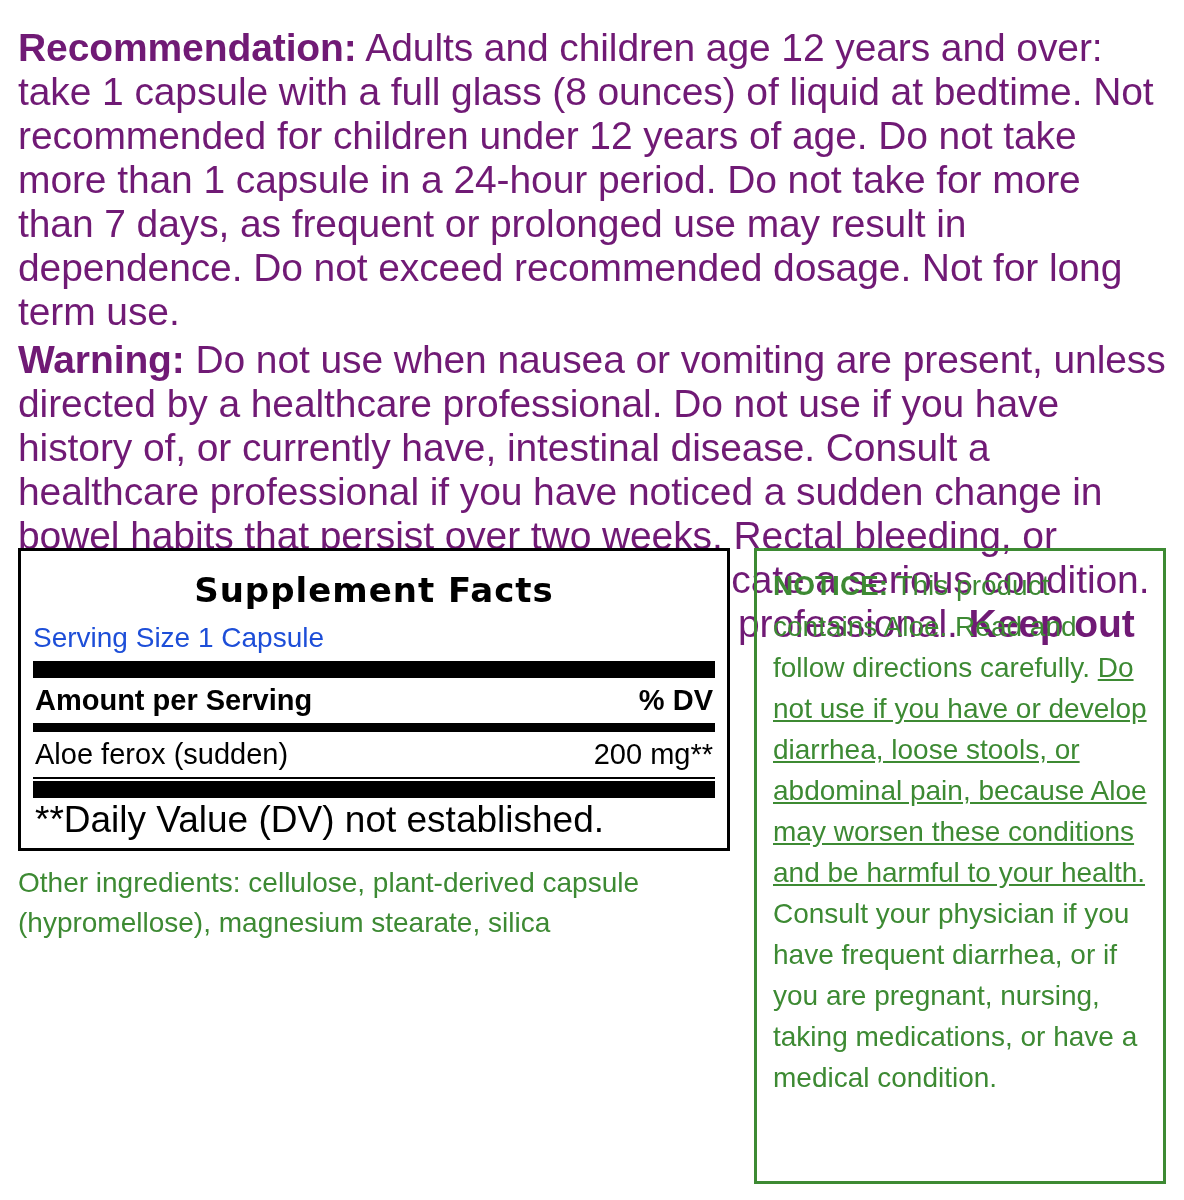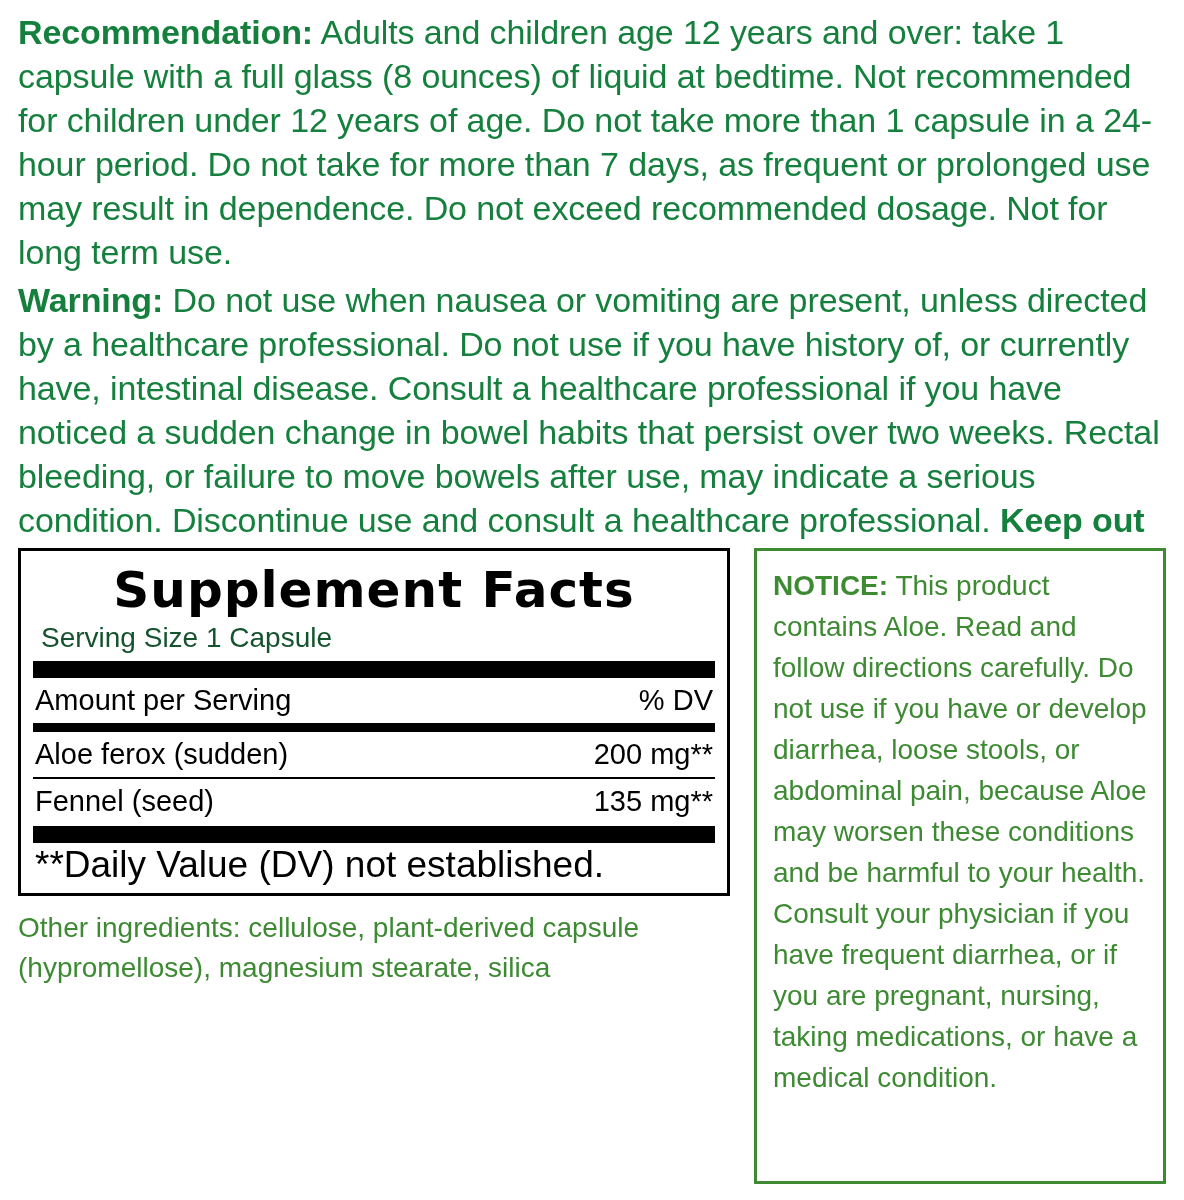--- a/index.html
+++ b/index.html
@@ -17,25 +17,25 @@
   }
   .page {
     position: relative;
     width: 1184px;
     height: 1200px;
     box-sizing: border-box;
     padding: 10px 18px 0 18px;
   }
   
   .para {
-    color: #15803d;
-    font-size: 34px;
+    color: #701a75;
+    font-size: 39px;
     line-height: 44px;
     letter-spacing: -0.1px;
-    margin: 0 0 0 0;
+    margin: 16px 0 0 0;
     max-width: 1150px;
   }
   .para b, .bold {
     font-weight: bold;
   }
   .para.warning {
     margin-top: 4px;
   }
   
   .lower {
@@ -55,31 +55,31 @@
     border: 3px solid #000;
     box-sizing: border-box;
     width: 712px;
     padding: 8px 12px 10px 12px;
     background: #fff;
   }
   .sf-title {
     color: #000;
     font-family: "DejaVu Sans", sans-serif;
     font-weight: bold;
-    font-size: 50px;
+    font-size: 34px;
     line-height: 58px;
     letter-spacing: 1px;
     text-align: center;
     margin: 2px 0 2px 0;
   }
   .sf-serving {
-    color: #14532d;
+    color: #1d4ed8;
     font-size: 28px;
     line-height: 34px;
-    margin: 0 0 6px 8px;
+    margin: 0 0 6px 0;
   }
   .bar-thick {
     background: #000;
     height: 17px;
     margin: 2px 0 0 0;
   }
   .bar-mid {
     background: #000;
     height: 9px;
     margin: 0;
@@ -92,21 +92,21 @@
   .sf-row {
     display: flex;
     justify-content: space-between;
     align-items: baseline;
     color: #000;
     font-size: 29px;
     line-height: 40px;
     padding: 2px 2px 3px 2px;
   }
   .sf-row.header {
-    font-weight: normal;
+    font-weight: bold;
     gap: 24px;
   }
   .sf-row .italic {
   }
   .sf-foot {
     color: #000;
     font-size: 37px;
     line-height: 36px;
     padding: 4px 2px 0 2px;
   }
@@ -122,20 +122,21 @@
     width: 412px;
     box-sizing: border-box;
     border: 3px solid #3d8a33;
     padding: 14px 16px 16px 16px;
     color: #3d8a33;
     font-size: 28px;
     line-height: 41px;
     min-height: 636px;
   }
   .notice-box .u {
+    text-decoration: underline;
   }
 </style>
 </head>
 <body>
 
 <div class="page">
 
   <p class="para"><span class="bold">Recommendation:</span><span> Adults and children age 12 years and over: take 1 capsule with a full glass (8 ounces) of liquid at bedtime. Not recommended for children under 12 years of age. Do not take more than 1 capsule in a 24-hour period. Do not take for more than 7 days, as frequent or prolonged use may result in dependence. Do not exceed recommended dosage. Not for long term use.</span></p>
 
   <p class="para warning"><span class="bold">Warning:</span><span> Do not use when nausea or vomiting are present, unless directed by a healthcare professional. Do not use if you have history of, or currently have, intestinal disease. Consult a healthcare professional if you have noticed a sudden change in bowel habits that persist over two weeks. Rectal bleeding, or failure to move bowels after use, may indicate a serious condition. Discontinue use and consult a healthcare professional. </span><span class="bold">Keep out of reach of children.</span></p>
@@ -150,24 +151,20 @@
         <div class="sf-row header">
           <span>Amount per Serving</span>
           <span>% DV</span>
         </div>
         <div class="bar-mid"></div>
         <div class="sf-row">
           <span><span class="italic">Aloe ferox</span><span> (sudden)</span></span>
           <span>200 mg**</span>
         </div>
         <div class="rule-thin"></div>
-        <div class="sf-row">
-          <span><span class="italic"></span><span>Fennel (seed)</span></span>
-          <span>135 mg**</span>
-        </div>
         <div class="bar-thick"></div>
         <div class="sf-foot">**Daily Value (DV) not established.</div>
       </div>
       <div class="other-ing">Other ingredients: cellulose, plant-derived capsule (hypromellose), magnesium stearate, silica</div>
     </div>
 
     <div class="notice-box">
       <span class="bold">NOTICE:</span><span> This product contains Aloe. Read and follow directions carefully. </span><span class="u">Do not use if you have or develop diarrhea, loose stools, or abdominal pain, because Aloe may worsen these conditions and be harmful to your health.</span><span> Consult your physician if you have frequent diarrhea, or if you are pregnant, nursing, taking medications, or have a medical condition.</span>
     </div>
 

